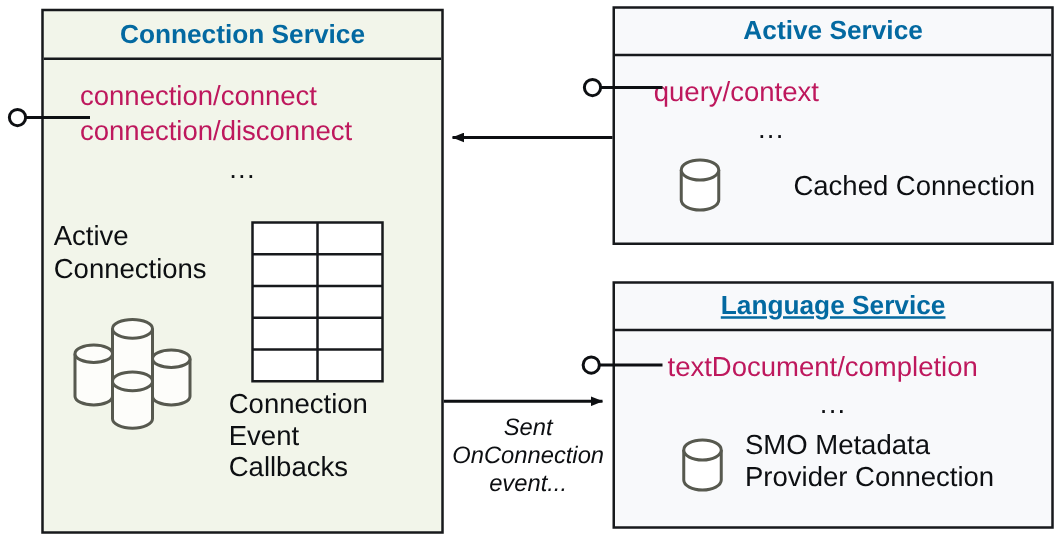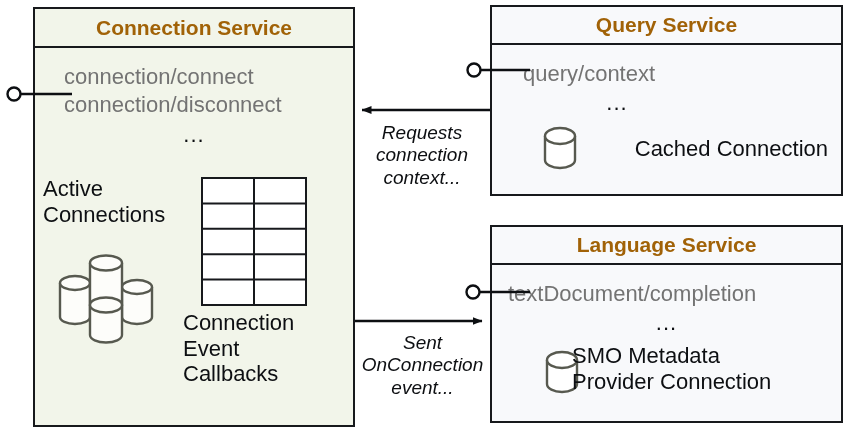--- a/index.html
+++ b/index.html
@@ -23,33 +23,33 @@
     flex-direction: column;
   }
   .box-green { background: #f2f5ea; }
   .box-blue  { background: #f8f9fb; }
 
   .box-header {
     box-sizing: border-box;
     border-bottom: 2px solid #17191c;
     text-align: center;
     font-weight: bold;
-    color: #a16207;
+    color: #0369a1;
     display: flex;
     align-items: center;
     justify-content: center;
   }
   .box-body {
     position: relative;
     flex: 1;
   }
 
   .api-line {
     position: absolute;
-    color: #737373;
+    color: #be185d;
     white-space: nowrap;
     line-height: 1.18;
   }
   .ellipsis-line {
     position: absolute;
     color: #0d0f12;
     text-align: center;
     white-space: nowrap;
     letter-spacing: 1px;
   }
@@ -126,54 +126,54 @@
         </svg>
       </div>
 
       <div class="caption" style="left:148px; top:262px; width:148px; font-size:22px;">Connection
 Event
 Callbacks</div>
     </div>
   </div>
 
   <div class="component-box box-blue" style="left:490px; top:5px; width:353px; height:191px;">
-    <div class="box-header" style="height:38px; font-size:21px;">Query Service</div>
+    <div class="box-header" style="height:38px; font-size:21px;">Active Service</div>
     <div class="box-body">
       <div class="api-line" style="left:31px; top:16px; font-size:22px;">query/context</div>
       <div class="ellipsis-line" style="left:0; top:45px; width:250px; font-size:22px;">...</div>
 
       <div class="icon-abs" style="left:50px; top:80px;">
         <svg class="inline-icon" width="38" height="46" viewBox="0 0 38 46">
           <g fill="#ffffff" stroke="#57594f" stroke-width="2.4">
             <path d="M3,11 v24 a15,8 0 0 0 30,0 v-24"></path>
             <ellipse cx="18" cy="11" rx="15" ry="8"></ellipse>
           </g>
         </svg>
       </div>
 
       <div class="caption" style="left:96px; top:91px; width:240px; font-size:22px; text-align:right;">Cached Connection</div>
     </div>
   </div>
 
   <div class="component-box box-blue" style="left:490px; top:225px; width:353px; height:198px;">
-    <div class="box-header" style="height:38px; font-size:21px;">Language Service</div>
+    <div class="box-header" style="height:38px; font-size:21px;text-decoration:underline;">Language Service</div>
     <div class="box-body">
-      <div class="api-line" style="left:16px; top:16px; font-size:22px;">textDocument/completion</div>
+      <div class="api-line" style="left:42px; top:16px; font-size:22px;">textDocument/completion</div>
       <div class="ellipsis-line" style="left:0; top:45px; width:349px; font-size:22px;">...</div>
 
       <div class="icon-abs" style="left:52px; top:84px;">
         <svg class="inline-icon" width="38" height="46" viewBox="0 0 38 46">
           <g fill="#ffffff" stroke="#57594f" stroke-width="2.4">
             <path d="M3,11 v24 a15,8 0 0 0 30,0 v-24"></path>
             <ellipse cx="18" cy="11" rx="15" ry="8"></ellipse>
           </g>
         </svg>
       </div>
 
-      <div class="caption" style="left:80px; top:78px; width:250px; font-size:22px;">SMO Metadata
+      <div class="caption" style="left:104px; top:78px; width:250px; font-size:22px;">SMO Metadata
 Provider Connection</div>
     </div>
   </div>
 
   <svg class="overlay">
     <defs>
       <marker id="arrowhead" markerWidth="10" markerHeight="8" refX="9.5" refY="4" orient="auto" markerUnits="userSpaceOnUse">
         <path d="M0,0 L10,4 L0,8 z" fill="#0d0f12"></path>
       </marker>
     </defs>
@@ -195,21 +195,18 @@
 
     <g>
       <path d="M490,110 L362,110" stroke="#0d0f12" stroke-width="2.4" fill="none" marker-end="url(#arrowhead)"></path>
     </g>
 
     <g>
       <path d="M355,321 L482,321" stroke="#0d0f12" stroke-width="2.4" fill="none" marker-end="url(#arrowhead)"></path>
     </g>
   </svg>
 
-  <div class="edge-label" style="left:358px; top:122px; width:128px; font-size:19px;">Requests
-connection
-context...</div>
 
   <div class="edge-label" style="left:356px; top:332px; width:133px; font-size:19px;">Sent
 OnConnection
 event...</div>
 
 </div>
 
 </body></html>

